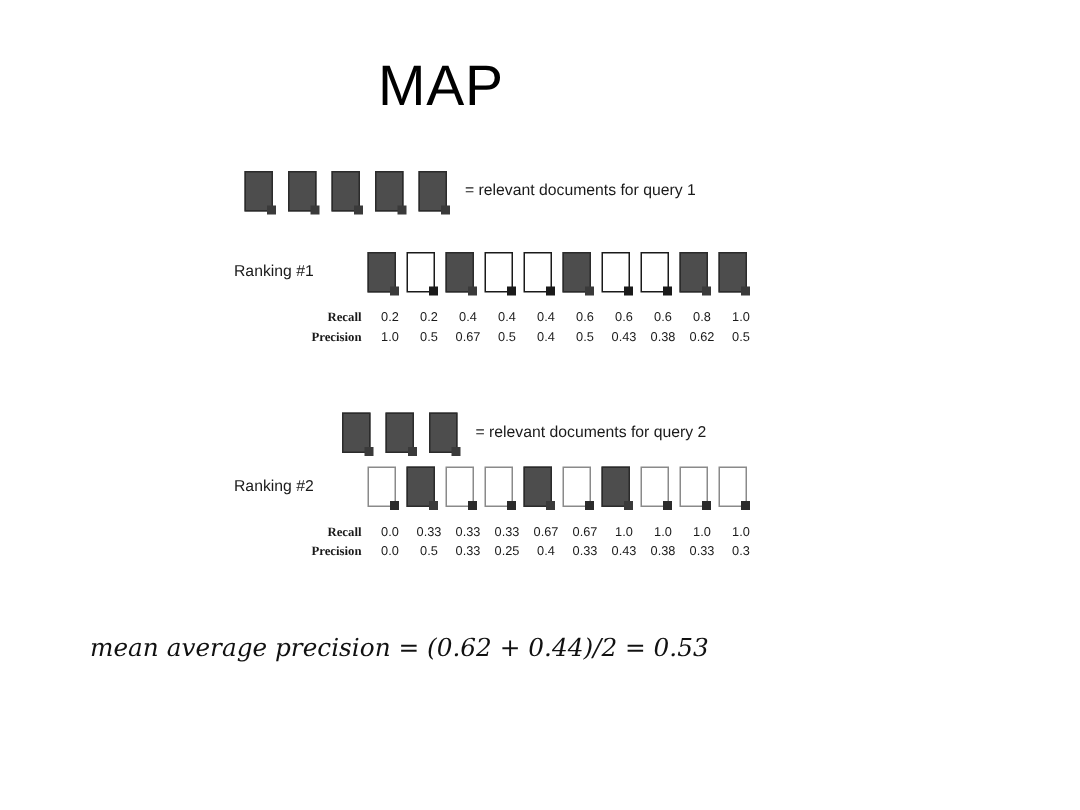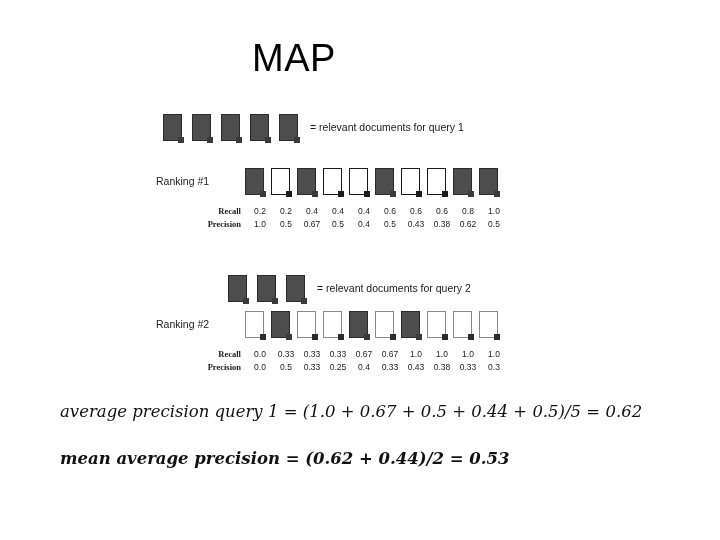--- a/index.html
+++ b/index.html
@@ -152,21 +152,21 @@
     width: 640px;
   }
   .formula {
     font-family: "DejaVu Serif", "Liberation Serif", serif;
     font-style: italic;
     font-size: 16.5px;
     color: #111111;
     white-space: nowrap;
     line-height: 27px;
   }
-  .formula.gap { margin-top: 20px; font-weight: bold; }
+  .formula.gap { margin-top: 20px; }
 </style>
 </head>
 <body>
 
 <div class="slide-title">MAP</div>
 
 <div class="figure">
 
   <div class="legend-row" style="left:163px; top:6px;">
     <div class="legend-docs" id="legend1-docs">
@@ -406,15 +406,14 @@
           <div class="metric-val">0.38</div>
           <div class="metric-val">0.33</div>
           <div class="metric-val">0.3</div>
         </div>
     </div>
   </div>
 
 </div>
 
 <div class="formulas">
-  <div class="formula">average precision query 1 = (1.0 + 0.67 + 0.5 + 0.44 + 0.5)/5 = 0.62</div>
   <div class="formula gap">mean average precision = (0.62 + 0.44)/2 = 0.53</div>
 </div>
 
 </body></html>

